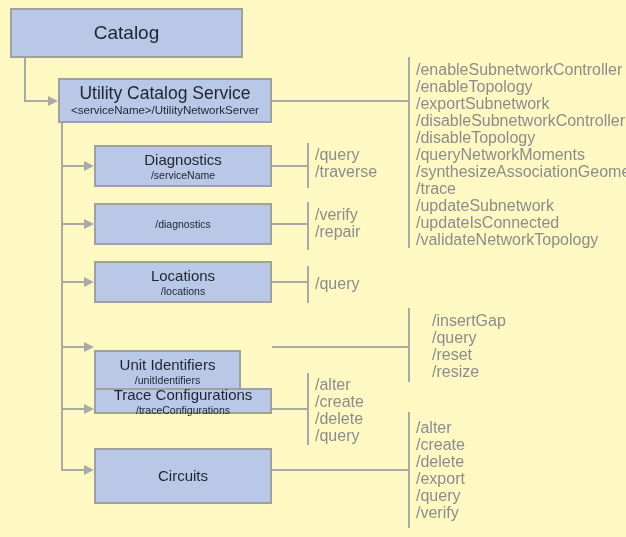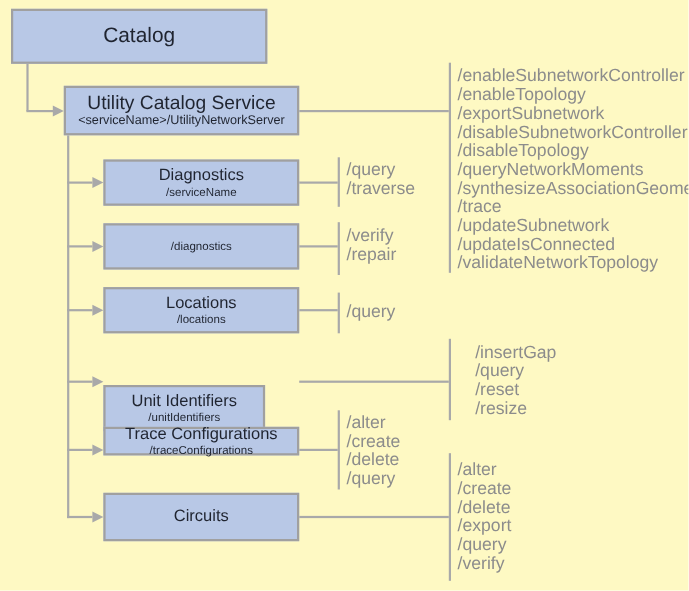--- a/index.html
+++ b/index.html
@@ -124,21 +124,21 @@
   <div class="node" style="left:94px; top:326px; width:147px; height:42px;margin-top:24px;">
     <div class="t-sm">Unit Identifiers</div>
     <div class="s-sm">/unitIdentifiers</div>
   </div>
 
   <div class="node" style="left:94px; top:388px; width:178px; height:26px;">
     <div class="t-sm">Trace Configurations</div>
     <div class="s-sm">/traceConfigurations</div>
   </div>
 
-  <div class="node" style="left:94px; top:448px; width:178px; height:44px;">
+  <div class="node" style="left:94px; top:448px; width:178px; height:56px;">
     <div class="t-sm">Circuits</div>
   </div>
 
   <div class="ops" style="left:416px; top:61px; width:205px;">/enableSubnetworkController
 /enableTopology
 /exportSubnetwork
 /disableSubnetworkController
 /disableTopology
 /queryNetworkMoments
 /synthesizeAssociationGeometries

